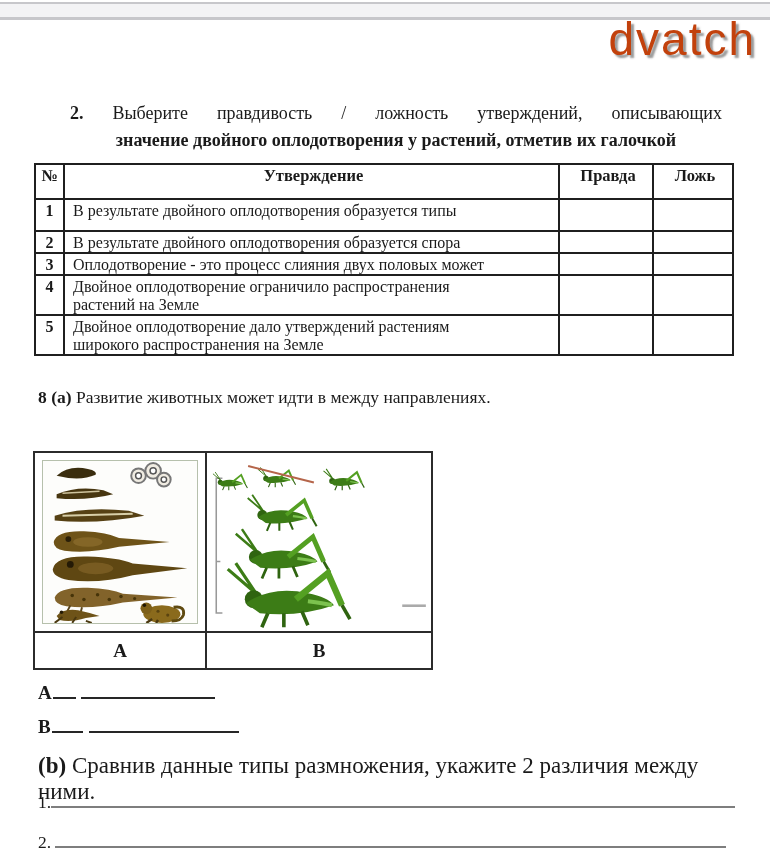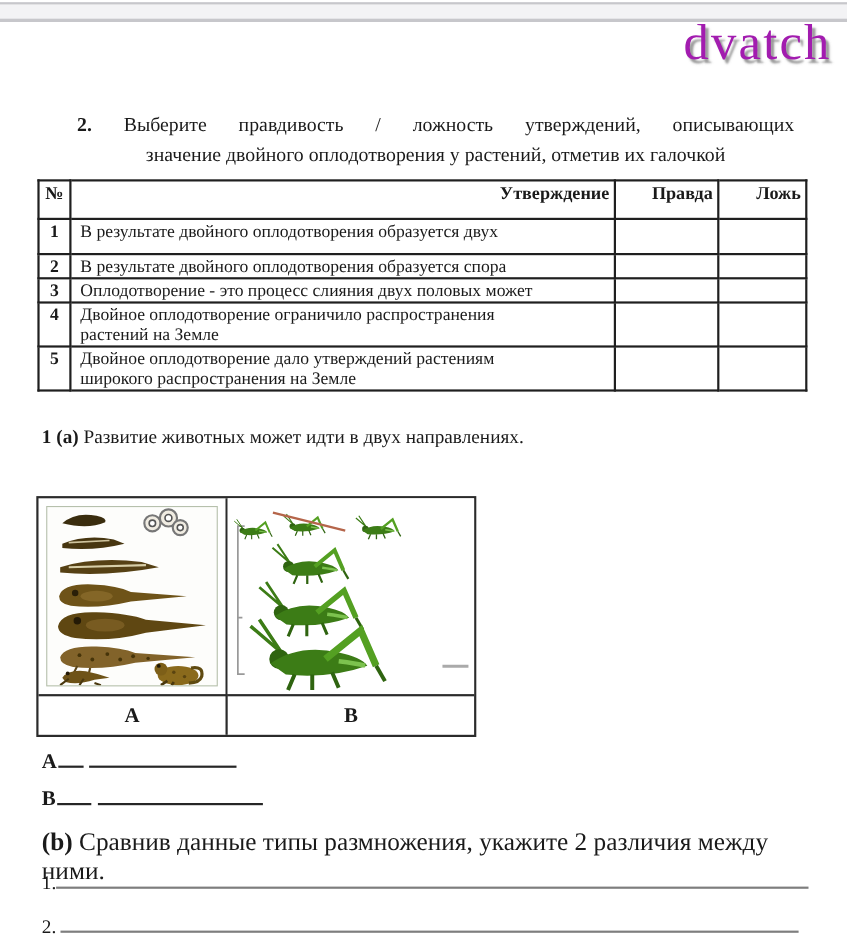--- a/index.html
+++ b/index.html
@@ -8,38 +8,38 @@
     font-family:"Liberation Serif","DejaVu Serif",serif;color:#1a1a1a;
     overflow:hidden;
   }
   
   .topbar{
     position:absolute;left:0;top:2px;width:770px;height:13px;
     background:#f3f3f5;border-top:2px solid #c7c7cb;border-bottom:3px solid #c7c7cb;
   }
   .watermark{
     position:absolute;right:14px;top:16px;
-    font-family:Liberation Serif, serif;
+    font-family:Liberation Sans, sans-serif;
     font-size:46px;line-height:1;font-weight:400;letter-spacing:2px;
-    color:#a21caf;text-shadow:3px 3px 2px rgba(110,110,110,0.7);
+    color:#c2410c;text-shadow:3px 3px 2px rgba(110,110,110,0.7);
   }
   
   .q2{position:absolute;left:70px;top:100px;width:652px;font-size:18px;line-height:27px;}
   .q2-l1{text-align:justify;text-align-last:justify;}
-  .q2-l2{text-align:center;}
+  .q2-l2{text-align:center;font-weight:bold;}
   
   table.tbl{
     position:absolute;left:34px;top:163px;width:700px;
     border-collapse:collapse;table-layout:fixed;
   }
   table.tbl th,table.tbl td{
     border:2px solid #1f1f1f;vertical-align:top;
     font-size:16px;line-height:18px;padding:2px 4px 0 8px;
   }
-  table.tbl th{font-weight:bold;font-size:16.5px;text-align:right;}
+  table.tbl th{font-weight:bold;font-size:16.5px;text-align:center;}
   table.tbl .num{text-align:center;font-weight:bold;padding:2px 0 0 0;}
   .hrow{height:35px;}
   .r1{height:32px;} .r2{height:21px;} .r3{height:21px;} .r4{height:38px;} .r5{height:38px;}
   .stmt{white-space:pre-line;}
   
   .q3{position:absolute;left:38px;top:384px;width:640px;font-size:17.5px;line-height:26px;}
   
   .fig{
     position:absolute;left:33px;top:451px;width:400px;height:219px;
     border:2px solid #2b2b2b;box-sizing:border-box;
@@ -88,21 +88,21 @@
     </colgroup>
   <tbody>
       <tr class="hrow">
     <th class="num">№</th>
     <th>Утверждение</th>
     <th>Правда</th>
     <th>Ложь</th>
   </tr>
   <tr class="r1">
     <td class="num">1</td>
-    <td class="stmt">В результате двойного оплодотворения образуется двух</td>
+    <td class="stmt">В результате двойного оплодотворения образуется типы</td>
     <td></td>
     <td></td>
   </tr>
   <tr class="r2">
     <td class="num">2</td>
     <td class="stmt">В результате двойного оплодотворения образуется спора</td>
     <td></td>
     <td></td>
   </tr>
   <tr class="r3">
@@ -122,21 +122,21 @@
     <td class="num">5</td>
     <td class="stmt">Двойное оплодотворение дало утверждений растениям
 широкого распространения на Земле</td>
     <td></td>
     <td></td>
   </tr>
 </tbody>
   </table>
 
 <div class="q3">
-  <div><b>1 (а)</b> <span>Развитие животных может идти в двух направлениях.</span></div>
+  <div><b>8 (а)</b> <span>Развитие животных может идти в между направлениях.</span></div>
 </div>
 
 <div class="fig">
   <div class="fig-a">
     <div class="fig-a-inner">
       <svg width="100%" height="100%" viewBox="0 0 158 166" preserveAspectRatio="xMidYMid meet">
         <g>
           <circle cx="98" cy="15" r="7.5" fill="#f0ece2" stroke="#777" stroke-width="2"></circle>
           <circle cx="98" cy="15" r="3" fill="#fff" stroke="#555" stroke-width="1.5"></circle>
           <circle cx="113" cy="10" r="8" fill="#f0ece2" stroke="#777" stroke-width="2"></circle>

